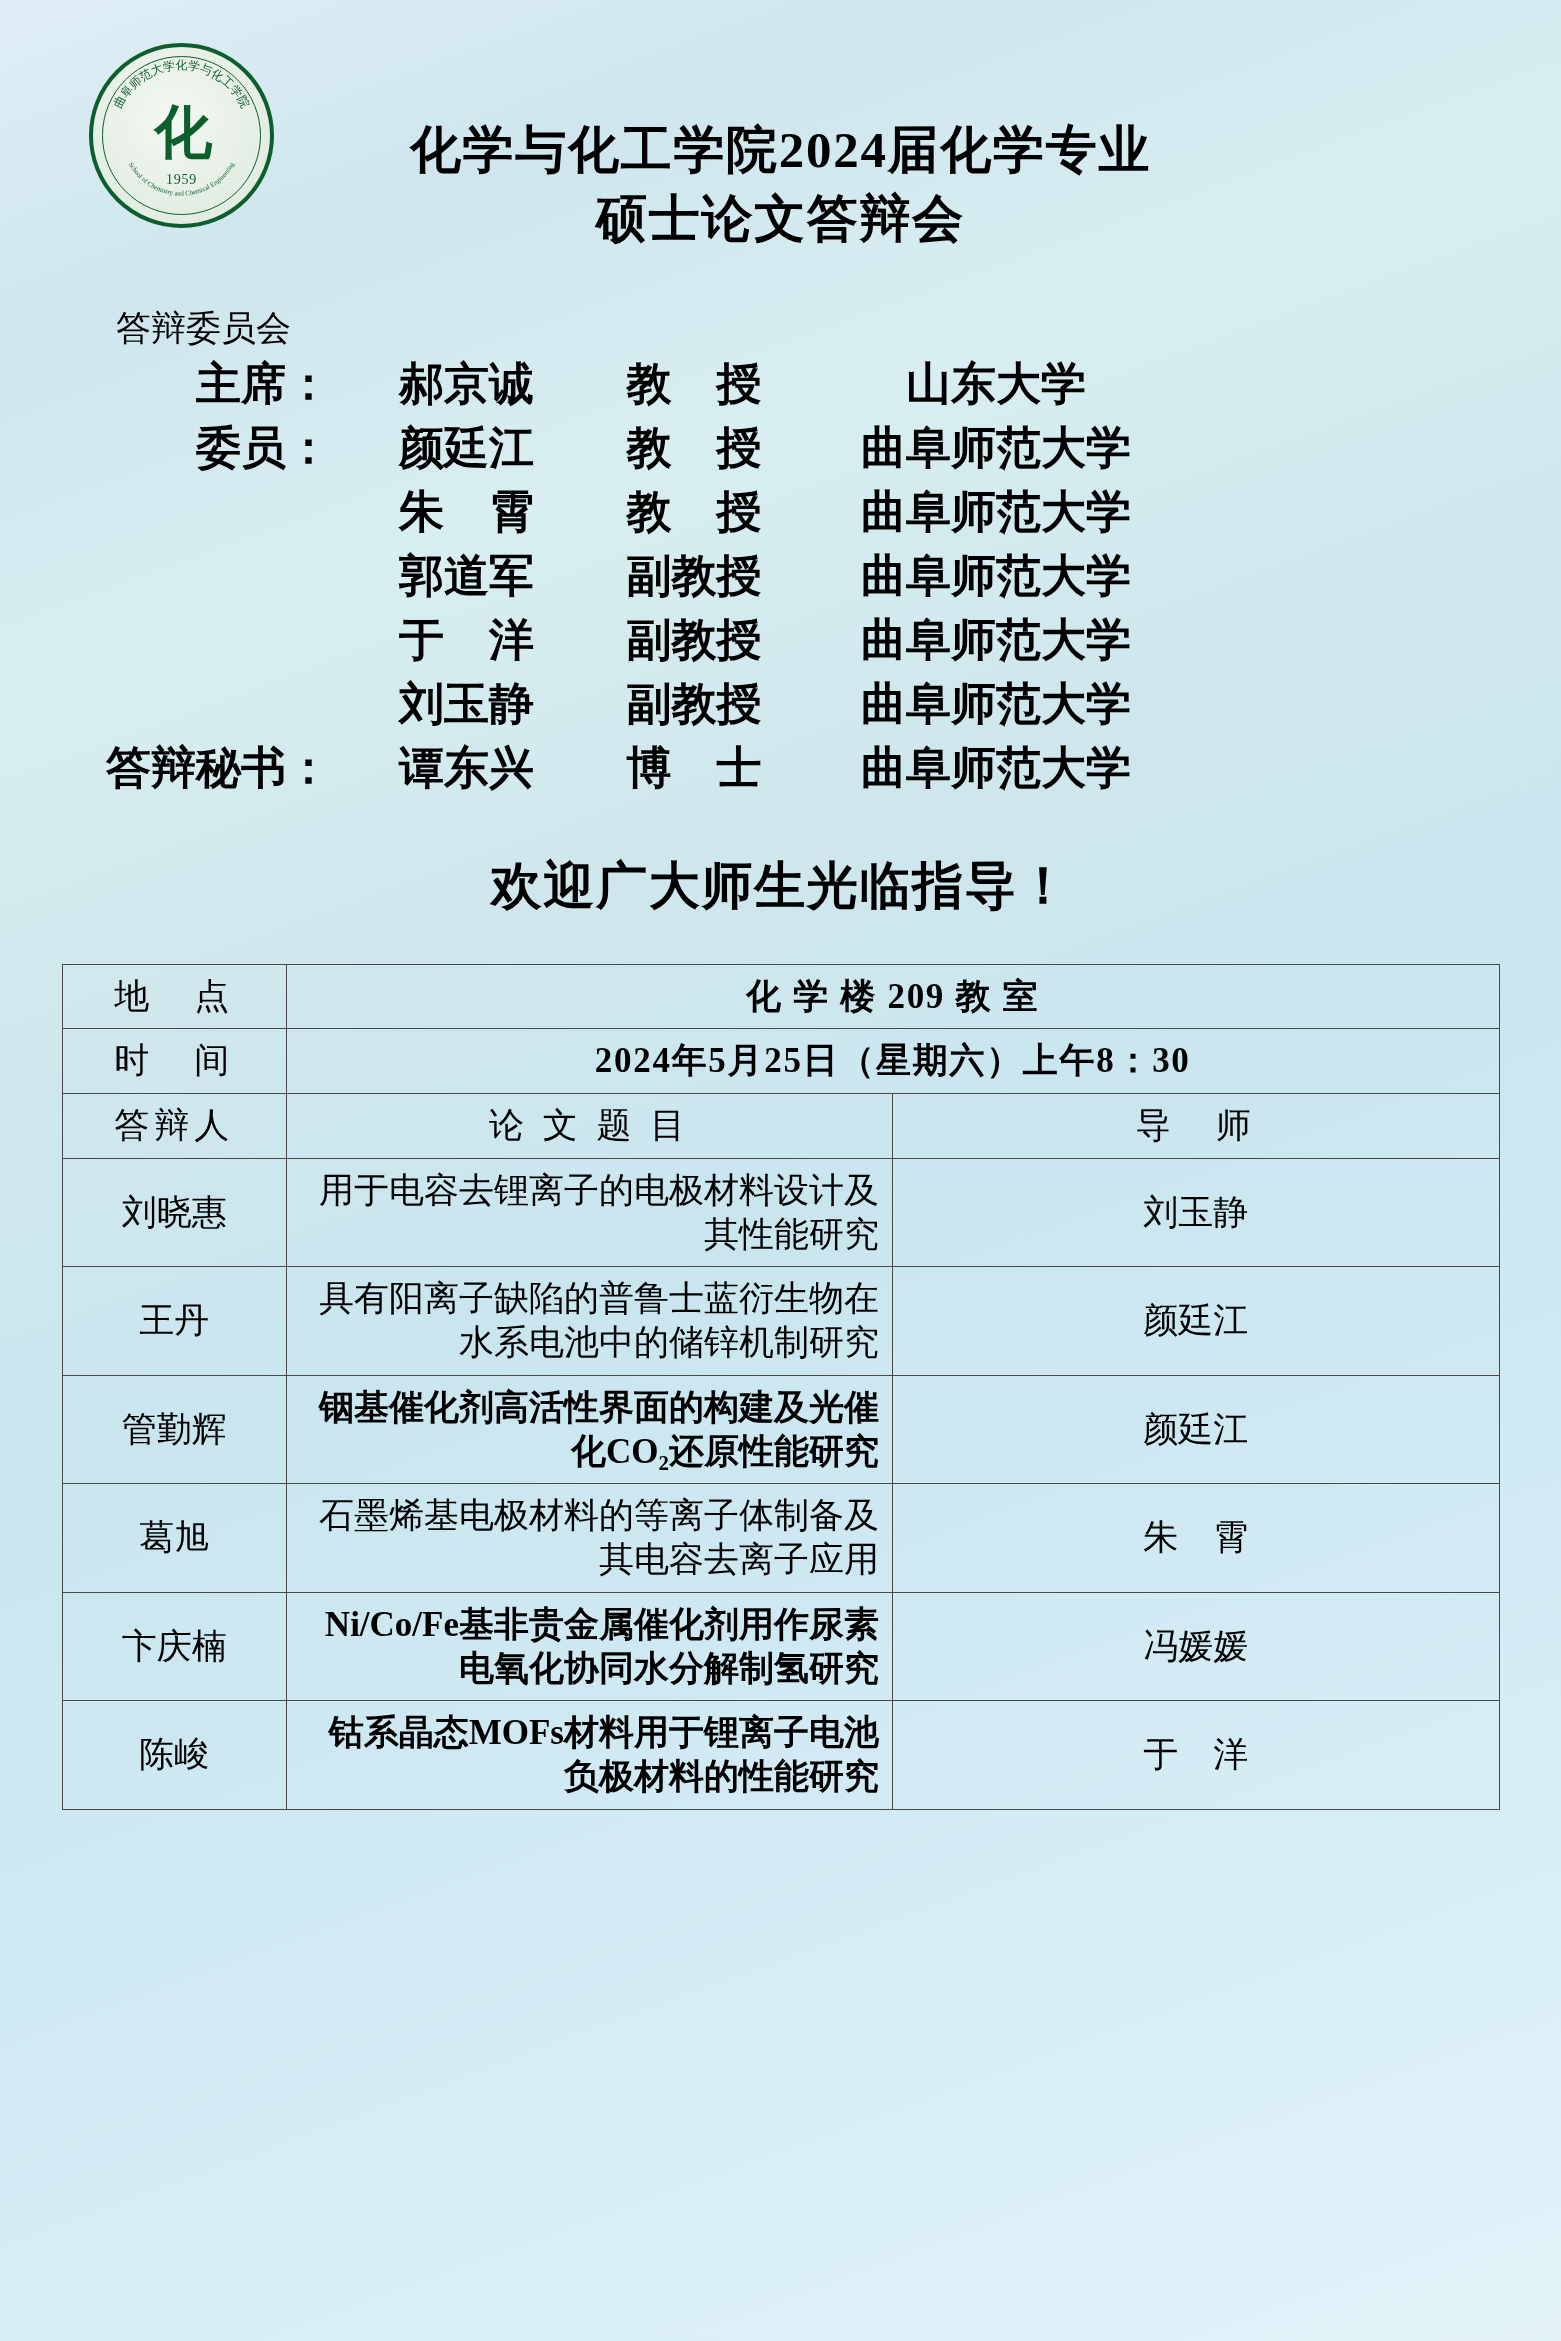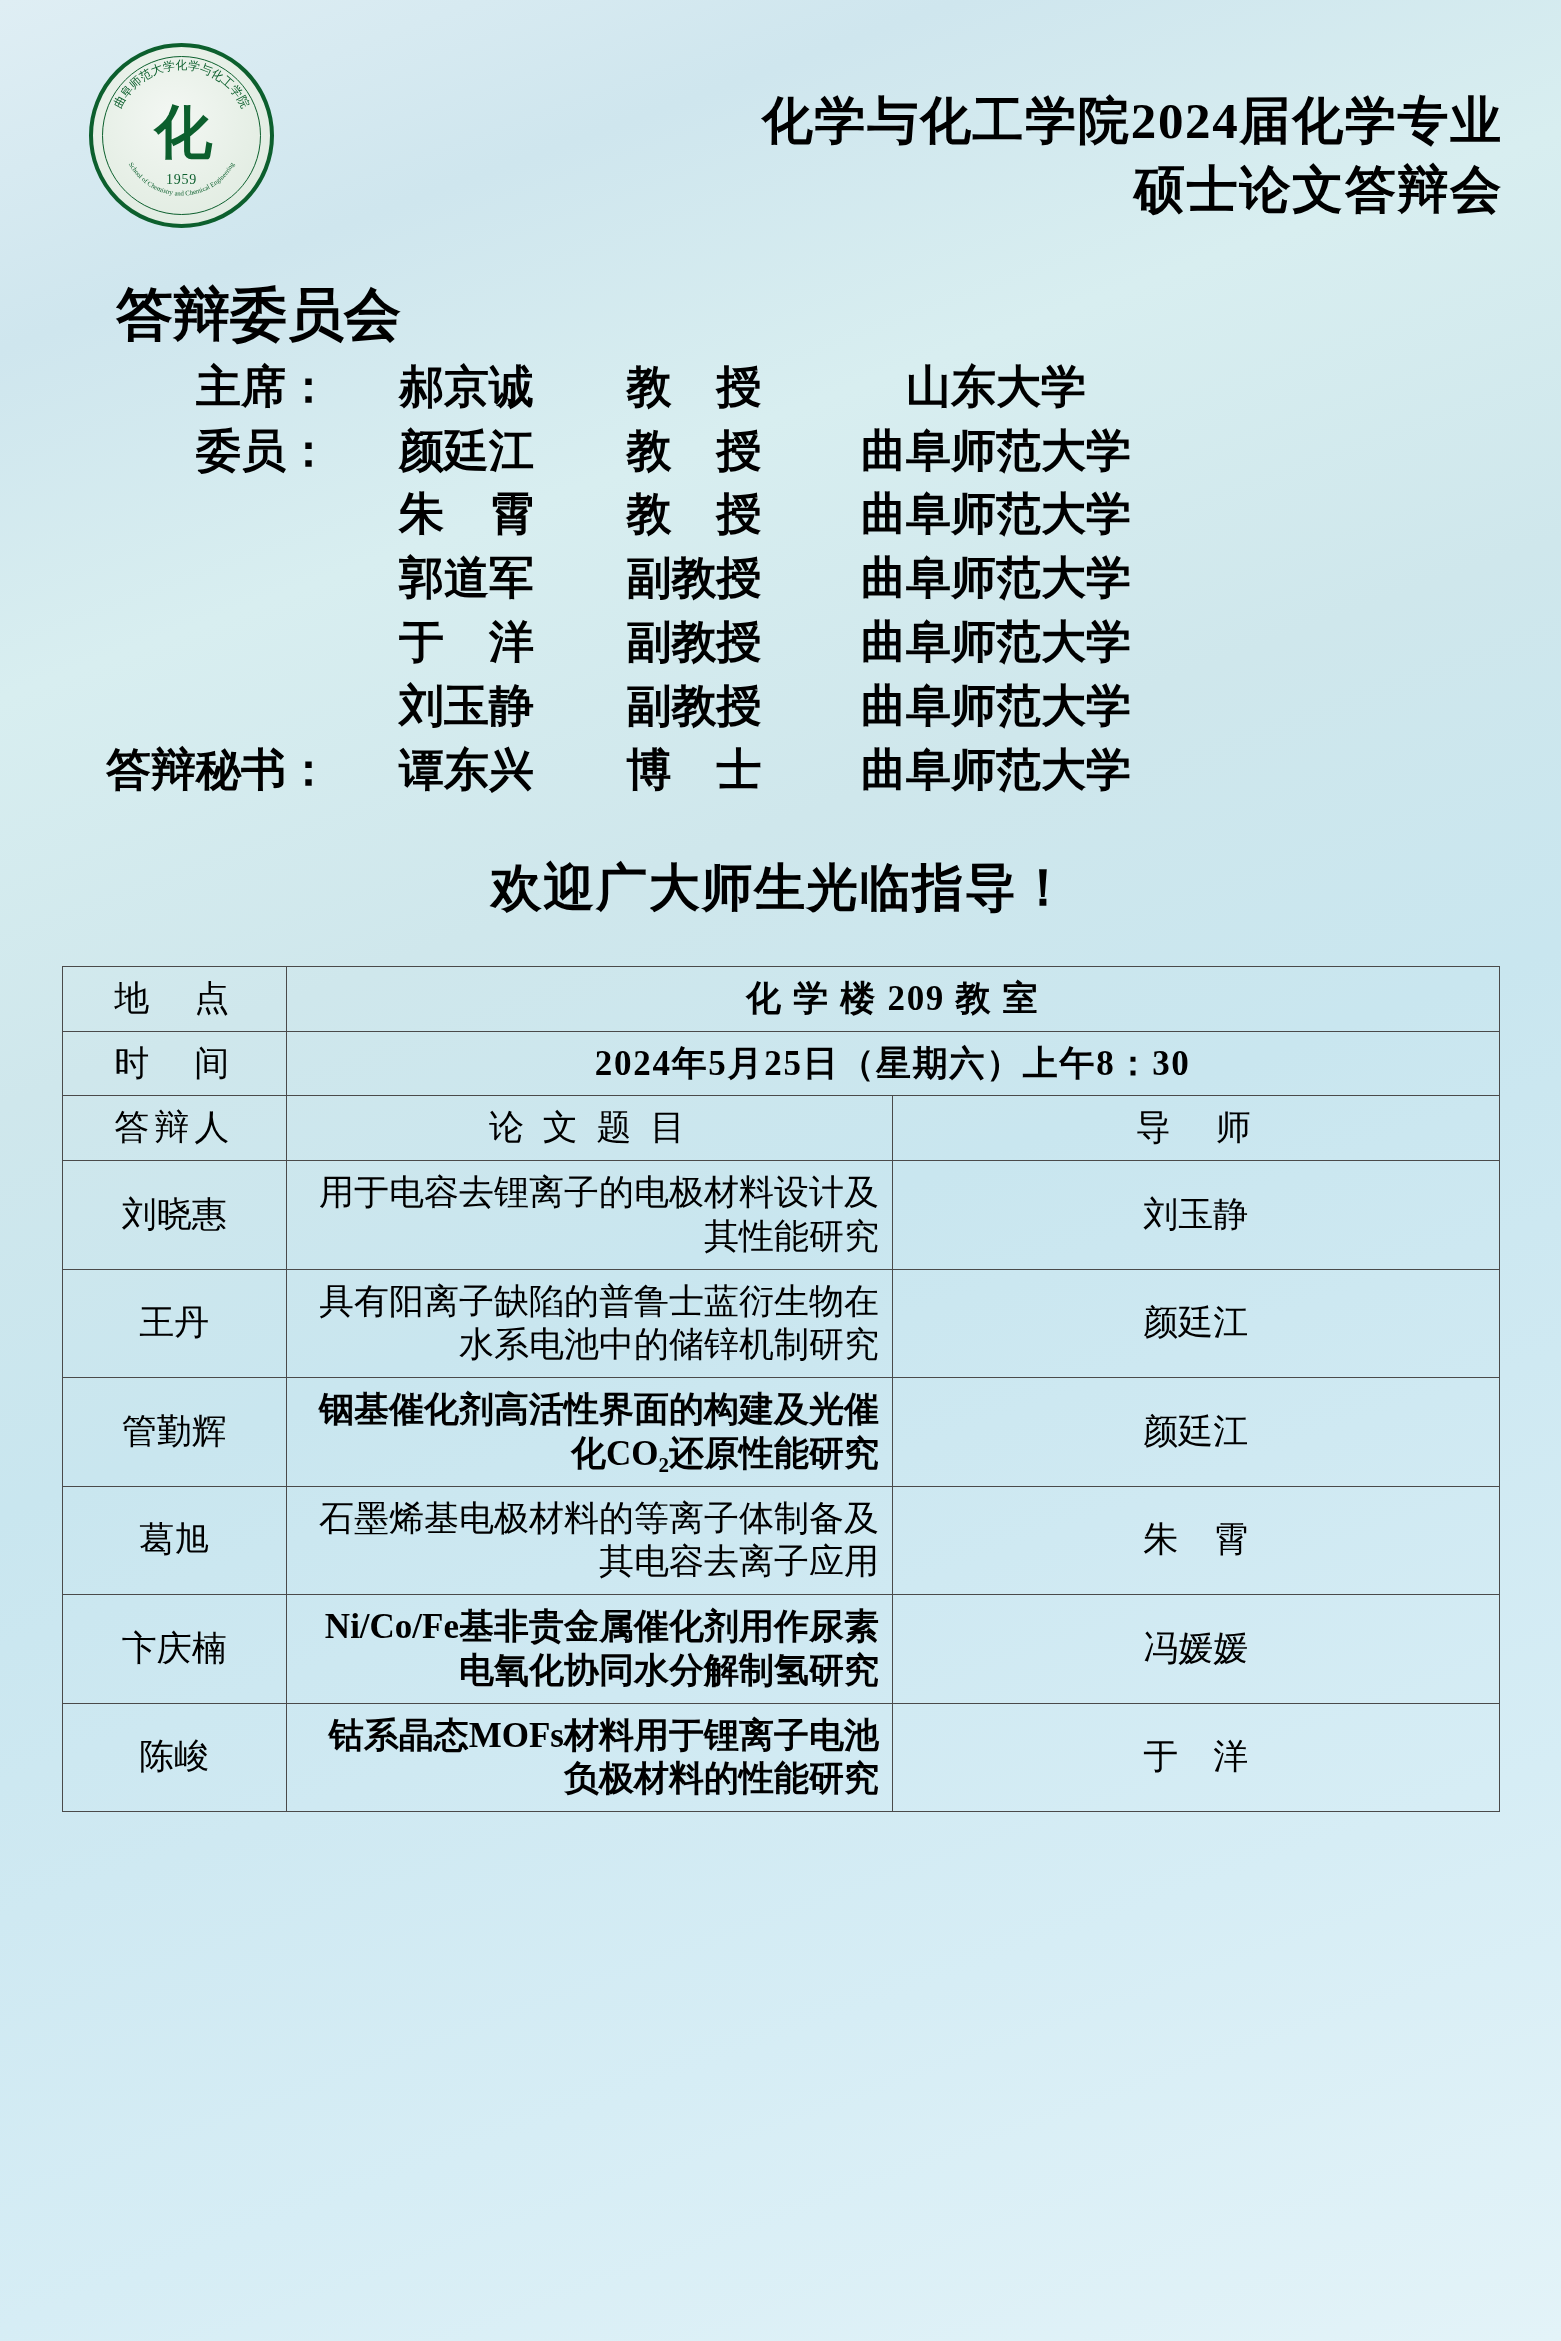--- a/index.html
+++ b/index.html
@@ -62,22 +62,22 @@
     bottom: 36px;
     left: 0; width: 100%;
     text-align: center;
     font-size: 14px;
     color: #0c5f2d;
     letter-spacing: 0.8px;
   }
 
   
   .title-block {
-    padding-top: 87px;
-    text-align: right;
+    padding-top: 116px;
+    text-align: center;
   }
   .title-line {
     font-size: 51px;
     font-weight: bold;
     color: #000;
     letter-spacing: 1.7px;
     line-height: 1.35;
     font-family: "Liberation Serif", "DejaVu Serif", serif;
   }
 
@@ -85,22 +85,22 @@
   .committee {
     margin-top: 50px;
     font-size: 45px;
     font-weight: bold;
     line-height: 1.42;
     color: #000;
     font-family: "Liberation Serif", "DejaVu Serif", serif;
   }
   .committee-heading {
     padding-left: 58px;
-    font-size: 57px;
-    font-weight: bold;
+    font-size: 35px;
+    font-weight: normal;
   }
   .crow {
     display: flex;
     font-weight: bold;
   }
   .crow .c-label {
     width: 273px;
     text-align: right;
     padding-right: 11.6px;
     white-space: pre;

